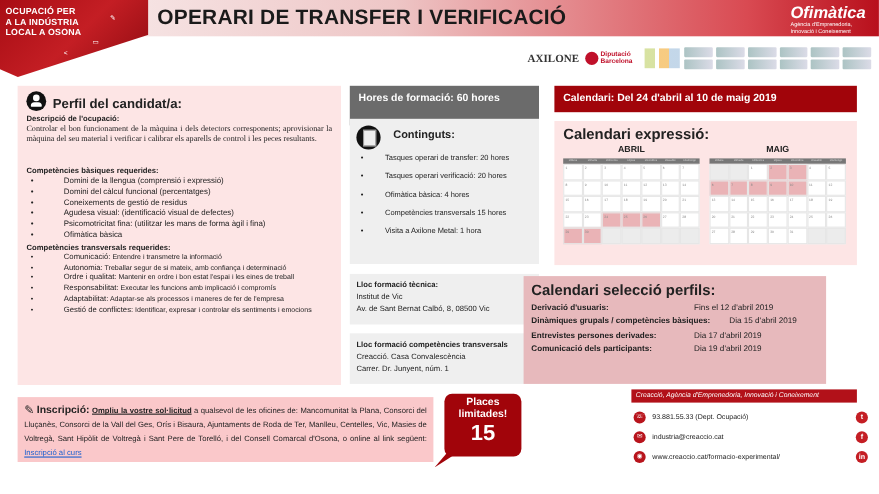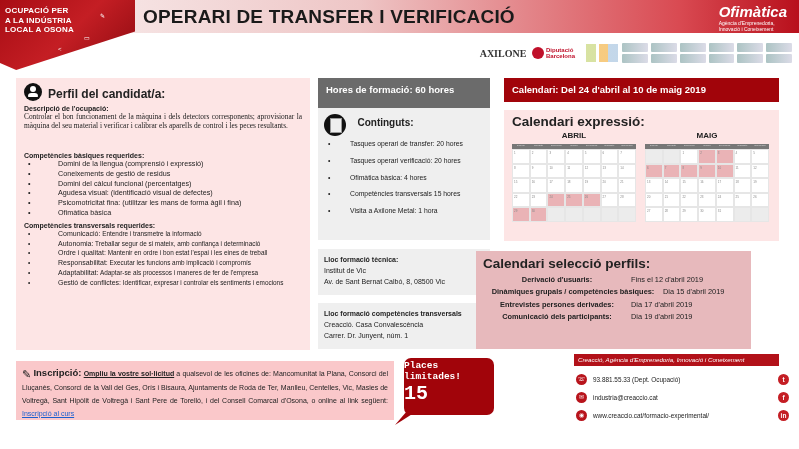--- a/index.html
+++ b/index.html
@@ -60,32 +60,32 @@
   .month-name { text-align: center; font-size: 8px; font-weight: bold; margin-bottom: 4px; }
   .cal-head { display: grid; grid-template-columns: repeat(7, 1fr); background: #777; height: 5px; }
   .cal-head span { font-size: 2.5px; color: #ddd; text-align: center; overflow: hidden; }
   .cal-grid { display: grid; grid-template-columns: repeat(7, 1fr); grid-auto-rows: 14.5px; background: #fff; }
   .cal-grid span { border: 0.5px solid #e6e6e6; font-size: 3px; color: #888; padding: 1px; }
   .cal-grid span.hl { background: #eab3b6; }
   .cal-grid span.empty { background: #ececec; }
 
   .sel-box { left: 476px; top: 251px; width: 275px; height: 98px; background: #e7b9bc; padding: 5px 7px; }
   .sel-title { font-size: 13.5px; font-weight: bold; margin-bottom: 3px; }
-  .sel-row { display: flex; font-size: 7.4px; line-height: 12.3px; text-align: center; }
+  .sel-row { display: flex; font-size: 7.4px; line-height: 12.3px; }
   .sel-label { font-weight: bold; width: 148px; }
   .sel-row:nth-child(3) .sel-label { width: 183px; }
   .sel-row:nth-child(3) .sel-label { width: 178px; }
 
   .inscripcio { left: 16px; top: 361px; width: 378px; height: 59px; background: #fac8ca; padding: 5px 6px; font-size: 7px; line-height: 13px; text-align: justify; }
   .pencil { display: inline-block; font-size: 11px; vertical-align: middle; }
   .insc-label { font-weight: bold; font-size: 9.5px; }
   .insc-link { font-weight: bold; text-decoration: underline; }
   .insc-online { color: #1a5fd0; text-decoration: underline; }
 
-  .places { left: 404px; top: 358px; width: 90px; height: 57px; background: #a1040a; border-radius: 7px; color: #fff; padding-top: 3px; font-family: Liberation Mono, monospace; }
+  .places { left: 404px; top: 358px; width: 70px; height: 57px; background: #a1040a; border-radius: 7px; color: #fff; text-align: center; padding-top: 3px; }
   .places-tail { position: absolute; left: 395px; top: 411px; width: 40px; height: 14px; background: #a1040a; clip-path: polygon(30% 0, 55% 0, 0 100%); }
   .places-label { font-size: 9.5px; font-weight: bold; line-height: 10.5px; }
   .places-num { font-size: 20px; font-weight: bold; line-height: 24px; }
 
   .contact-strip { left: 574px; top: 354px; width: 205px; height: 12px; background: #b21119; color: #fff; font-size: 6.2px; font-style: italic; padding: 2px 4px; white-space: nowrap; overflow: hidden; }
   .contacts { left: 576px; top: 370px; width: 226px; }
   .c-row { display: flex; align-items: center; height: 18px; font-size: 6.4px; }
   .c-ico { width: 11px; height: 11px; border-radius: 50%; background: #b8141c; color: #fff; font-size: 6px; text-align: center; line-height: 11px; margin-right: 6px; flex-shrink: 0; }
   .c-text { width: 185px; }
   .soc-ico { width: 11px; height: 11px; border-radius: 50%; background: #c41e24; color: #fff; font-size: 6.5px; font-weight: bold; text-align: center; line-height: 11px; }
@@ -137,22 +137,22 @@
 <div class="panel perfil">
   <div class="perfil-head">
     <span class="user-icon"></span>
     <span class="perfil-title">Perfil del candidat/a:</span>
   </div>
   <div class="sec-title">Descripció de l'ocupació:</div>
   <div class="desc">Controlar el bon funcionament de la màquina i dels detectors corresponents; aprovisionar la màquina del seu material i verificar i calibrar els aparells de control i les peces resultants.</div>
   <div class="sec-title">Competències bàsiques requerides:</div>
   <ul class="bul">
     <li>Domini de la llengua (comprensió i expressió)</li>
+    <li>Domini del càlcul funcional (percentatges)</li>
     <li>Coneixements de gestió de residus</li>
-    <li>Domini del càlcul funcional (percentatges)</li>
     <li>Agudesa visual:  (identificació visual de defectes)</li>
     <li>Psicomotricitat fina: (utilitzar les mans de forma àgil i fina)</li>
     <li>Ofimàtica bàsica</li>
   </ul>
   <div class="sec-title">Competències transversals requerides:</div>
   <ul class="bul small">
     <li><b>Comunicació:</b><span> Entendre i transmetre la informació</span></li>
     <li><b>Autonomia:</b><span> Treballar segur de si mateix, amb confiança i determinació</span></li>
     <li><b>Ordre i qualitat:</b><span> Mantenir en ordre i bon estat l'espai i les eines de treball</span></li>
     <li><b>Responsabilitat:</b><span> Executar les funcions amb implicació i compromís</span></li>

